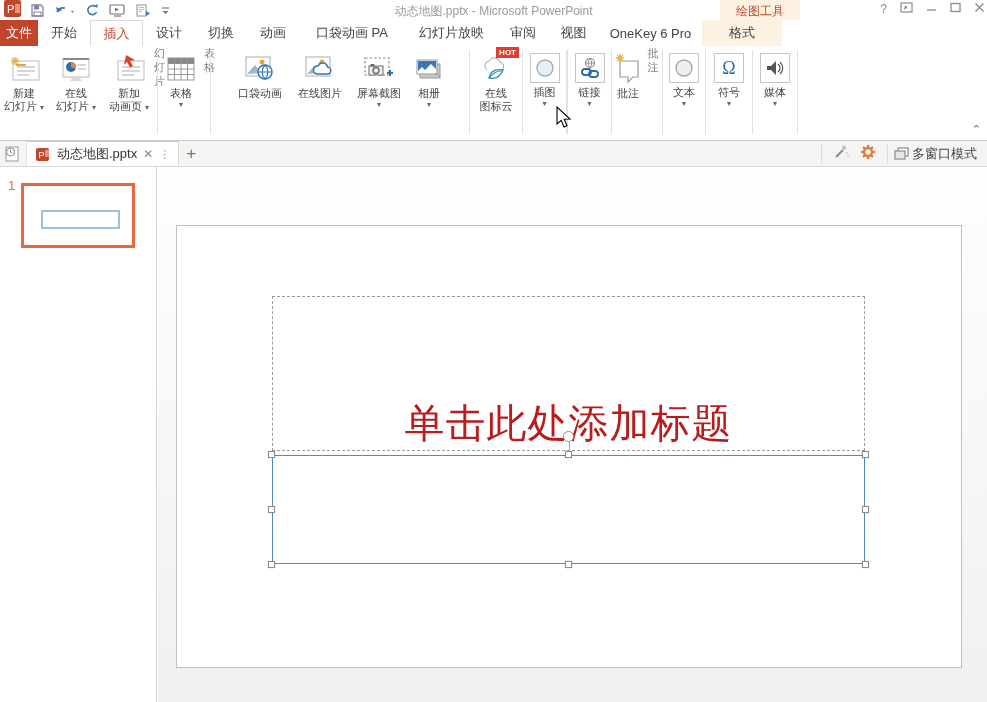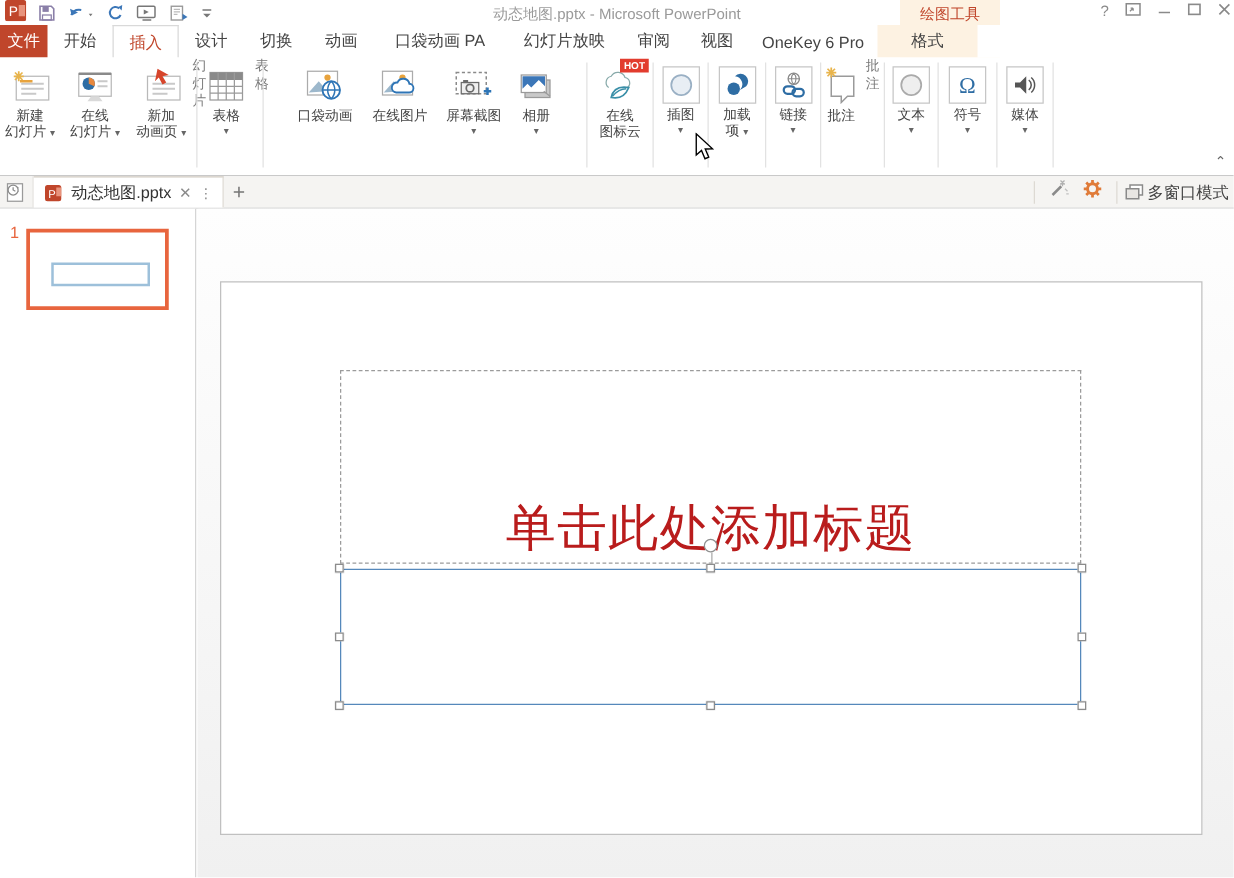--- a/index.html
+++ b/index.html
@@ -41,21 +41,21 @@
 
   
   .doctabbar { position:absolute; left:0; top:141px; width:987px; height:26px; background:#f5f4f2; border-bottom:1px solid #d9d9d9; display:flex; align-items:stretch; }
   .recent-btn { width:27px; display:flex; align-items:center; justify-content:center; border-right:1px solid #e3e1de; }
   .doctab { display:flex; align-items:center; gap:6px; background:#fff; border-right:1px solid #ddd9d3; border-top:1px solid #cfc9c0; padding:0 8px 0 9px; font-size:13px; color:#333; }
   .doctab .close-x { color:#8a8a8a; font-size:12px; }
   .doctab .kebab { color:#8a8a8a; font-size:11px; letter-spacing:0; }
   .newtab-btn { width:24px; display:flex; align-items:center; justify-content:center; color:#777; font-size:17px; font-weight:300; }
   .tabbar-right { margin-left:auto; display:flex; align-items:center; }
   .tbsep { width:1px; height:18px; background:#ddd9d3; margin:0 6px; }
-  .multiwin { display:flex; align-items:center; gap:3px; font-size:13px; color:#444; padding-right:4px; }
+  .multiwin { display:flex; align-items:center; gap:3px; font-size:13px; color:#444; padding-right:10px; }
 
   
   .workspace { position:absolute; left:0; top:167px; width:987px; height:535px; }
   .thumb-panel { position:absolute; left:0; top:0; width:157px; height:535px; background:#fff; border-right:1px solid #d5d5d5; }
   .slide-num { position:absolute; left:8px; top:11px; font-size:13px; color:#e8653e; }
   .thumb { position:absolute; left:21px; top:16px; width:114px; height:65px; background:#fff; border:3px solid #e8653e; }
   .thumb-inner-box { position:absolute; left:17px; top:24px; width:79px; height:19px; border:2px solid #9dc0da; background:#fff; }
   .edit-area { position:absolute; left:158px; top:0; width:829px; height:535px; background:linear-gradient(180deg,#fefefe 0%,#f6f6f6 60%,#f0f0f0 100%); }
   .slide { position:absolute; left:18px; top:58px; width:786px; height:443px; background:#fff; border:1px solid #c0c0c0; }
 
@@ -320,35 +320,20 @@
               </svg>
           </span>
           <span class="rlabel" style="margin-top:3px">插图</span>
           <span class="dd">▾</span>
         </div>
       </div>
       <div class="rgroup-label"></div>
     </div>
     <div class="rsep"></div>
 
-    <div class="rgroup" style="width:45px">
-      <div class="rgroup-buttons">
-        <div class="rbtn">
-          <span class="boxic">
-            <svg width="22" height="20">
-                <circle cx="8" cy="13" r="5" fill="#2e6da4"></circle>
-                <path d="M9 3 a6 6 0 0 1 9 8 l-5 3 a6.5 6.5 0 0 0 -4 -11 z" fill="#2e6da4"></path>
-              </svg>
-          </span>
-          <span class="rlabel" style="margin-top:3px">加载</span>
-          <span class="rlabel"><span>项</span> <span class="dd">▾</span></span>
-        </div>
-      </div>
-      <div class="rgroup-label"></div>
-    </div>
     <div class="rsep"></div>
 
     <div class="rgroup" style="width:43px">
       <div class="rgroup-buttons">
         <div class="rbtn">
           <span class="boxic">
             <svg width="22" height="22">
                 <circle cx="11" cy="6" r="4.5" fill="none" stroke="#8a8a8a" stroke-width="1.1"></circle>
                 <path d="M6.5 6 h9 M11 1.5 a6.5 6.5 0 0 1 0 9 M11 1.5 a6.5 6.5 0 0 0 0 9" fill="none" stroke="#8a8a8a" stroke-width="0.9"></path>
                 <rect x="3" y="12" width="9" height="6" rx="3" fill="none" stroke="#2e6da4" stroke-width="1.8"></rect>

